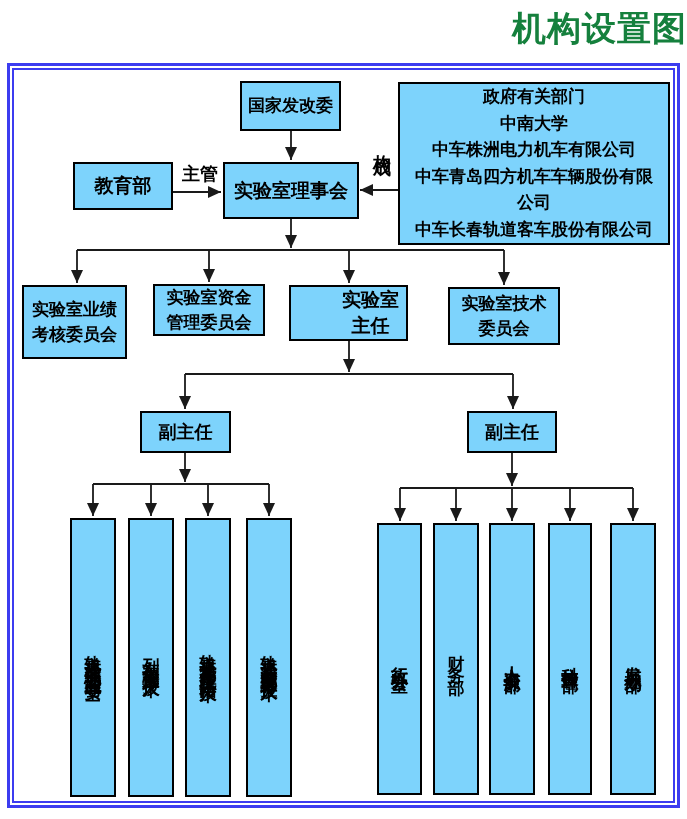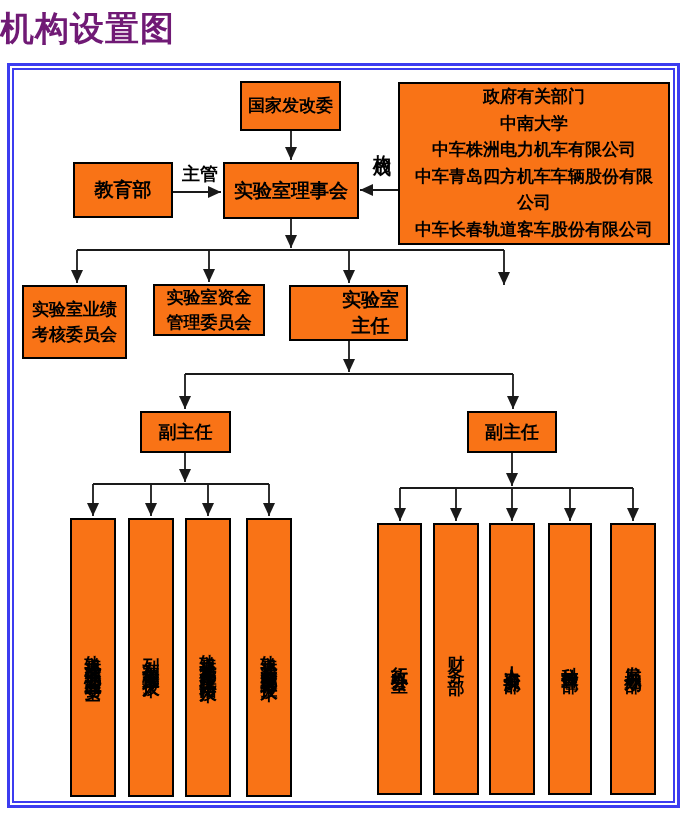--- a/index.html
+++ b/index.html
@@ -10,24 +10,24 @@
     background: #ffffff;
     font-family: "Liberation Sans", sans-serif;
     overflow: hidden;
   }
   * { box-sizing: border-box; }
 
   .title {
     position: absolute;
     left: 0; top: 6px;
     width: 100%;
-    text-align: left;
+    text-align: right;
     font-size: 34px;
     font-weight: bold;
-    color: #701a75;
+    color: #15803d;
     letter-spacing: 1px;
   }
 
   .frame-outer {
     position: absolute;
     left: 7px; top: 63px;
     width: 673px; height: 745px;
     border: 3px solid #3c3cf0;
   }
   .frame-inner {
@@ -39,21 +39,21 @@
 
   .connectors {
     position: absolute;
     left: 0; top: 0;
     width: 687px; height: 819px;
     pointer-events: none;
   }
 
   .node {
     position: absolute;
-    background: #f97316;
+    background: #7dd3fc;
     border: 2px solid #000000;
     color: #000000;
     font-weight: bold;
     display: flex;
     flex-direction: column;
     align-items: center;
     justify-content: center;
     text-align: center;
     line-height: 1.35;
   }
@@ -134,21 +134,21 @@
       <path d="M570 488 L570 521" marker-end="url(#arw)"></path>
       <path d="M633 488 L633 521" marker-end="url(#arw)"></path>
     </g>
   </svg>
 
   <span class="edge-label" style="left:182px; top:162px;font-family:Liberation Serif, serif;">主管</span>
   <span class="edge-label edge-label-vert" style="left:373px; top:140px;">构成</span>
 
   <div class="node f17" style="left:240px; top:81px; width:101px; height:50px;">国家发改委</div>
 
-  <div class="node f19" style="left:73px; top:162px; width:100px; height:56px;">教育部</div>
+  <div class="node f19" style="left:73px; top:162px; width:100px; height:48px;">教育部</div>
 
   <div class="node f19" style="left:223px; top:162px; width:136px; height:57px;">实验室理事会</div>
 
   <div class="node f17 big-list" style="left:398px; top:82px; width:272px; height:163px;">
     <div class="ln">政府有关部门</div>
     <div class="ln">中南大学</div>
     <div class="ln">中车株洲电力机车有限公司</div>
     <div class="ln">中车青岛四方机车车辆股份有限</div>
     <div class="ln">公司</div>
     <div class="ln">中车长春轨道客车股份有限公司</div>
@@ -159,20 +159,24 @@
     <div class="ln">考核委员会</div>
   </div>
 
   <div class="node f17" style="left:153px; top:284px; width:112px; height:52px;">
     <div class="ln">实验室资金</div>
     <div class="ln">管理委员会</div>
   </div>
 
   <div class="node f19" style="left:289px; top:285px; width:119px; height:56px;padding-left:44px;">实验室主任</div>
 
+  <div class="node f17" style="left:448px; top:287px; width:112px; height:58px;">
+    <div class="ln">实验室技术</div>
+    <div class="ln">委员会</div>
+  </div>
 
   <div class="node f18" style="left:140px; top:411px; width:91px; height:42px;">副主任</div>
 
   <div class="node f18" style="left:467px; top:411px; width:90px; height:42px;">副主任</div>
 
   <div class="node vert" style="left:70px; top:518px; width:46px; height:279px;">轨道交通空气动力性能与安全</div>
   <div class="node vert" style="left:128px; top:518px; width:46px; height:279px;">列车被动安全保护技术</div>
   <div class="node vert" style="left:185px; top:518px; width:46px; height:279px;">轨道交通复杂环境灾害防治技术</div>
   <div class="node vert" style="left:246px; top:518px; width:46px; height:279px;">轨道交通安全检测及管控技术</div>
 

